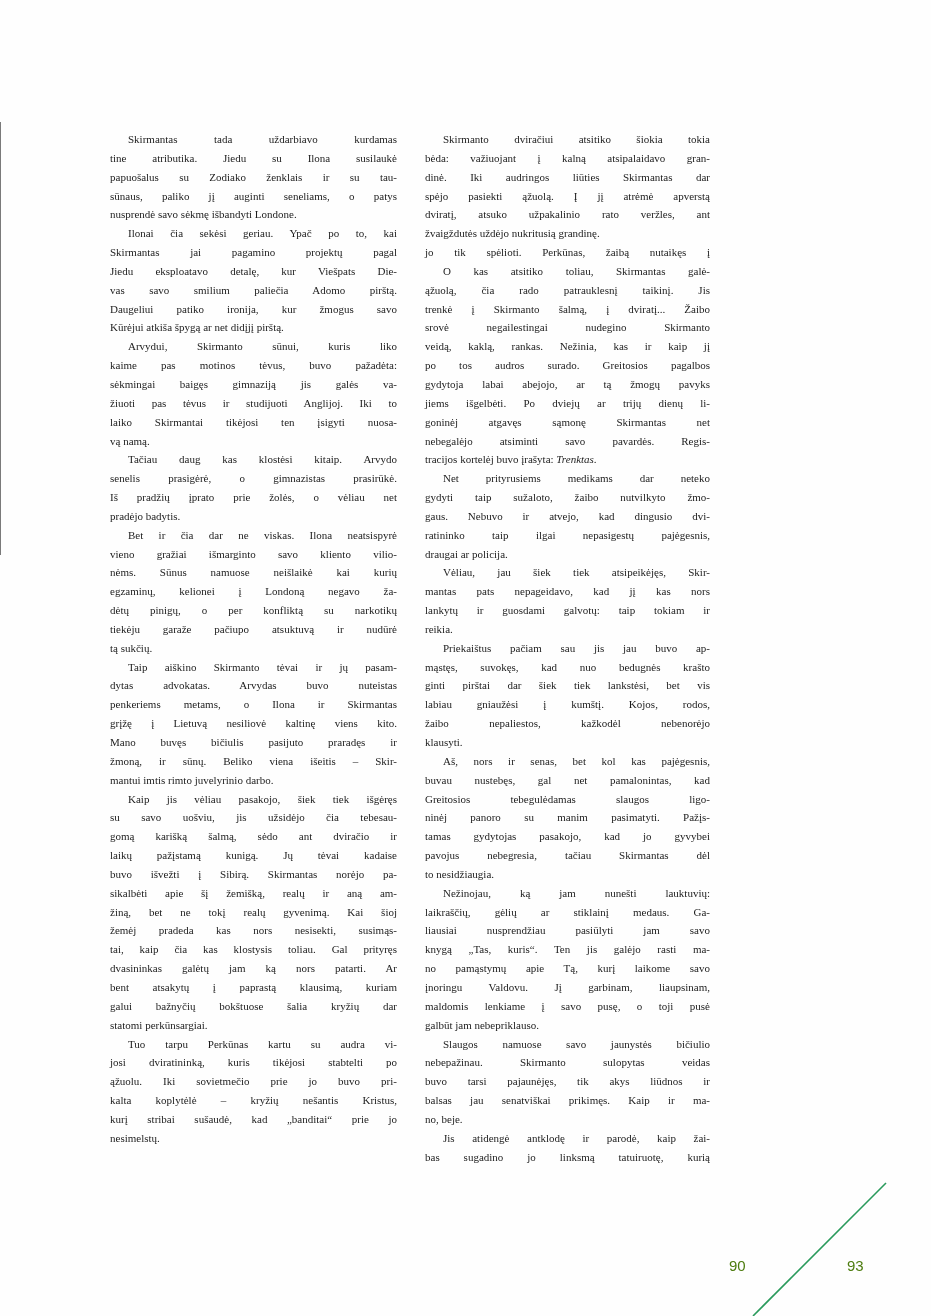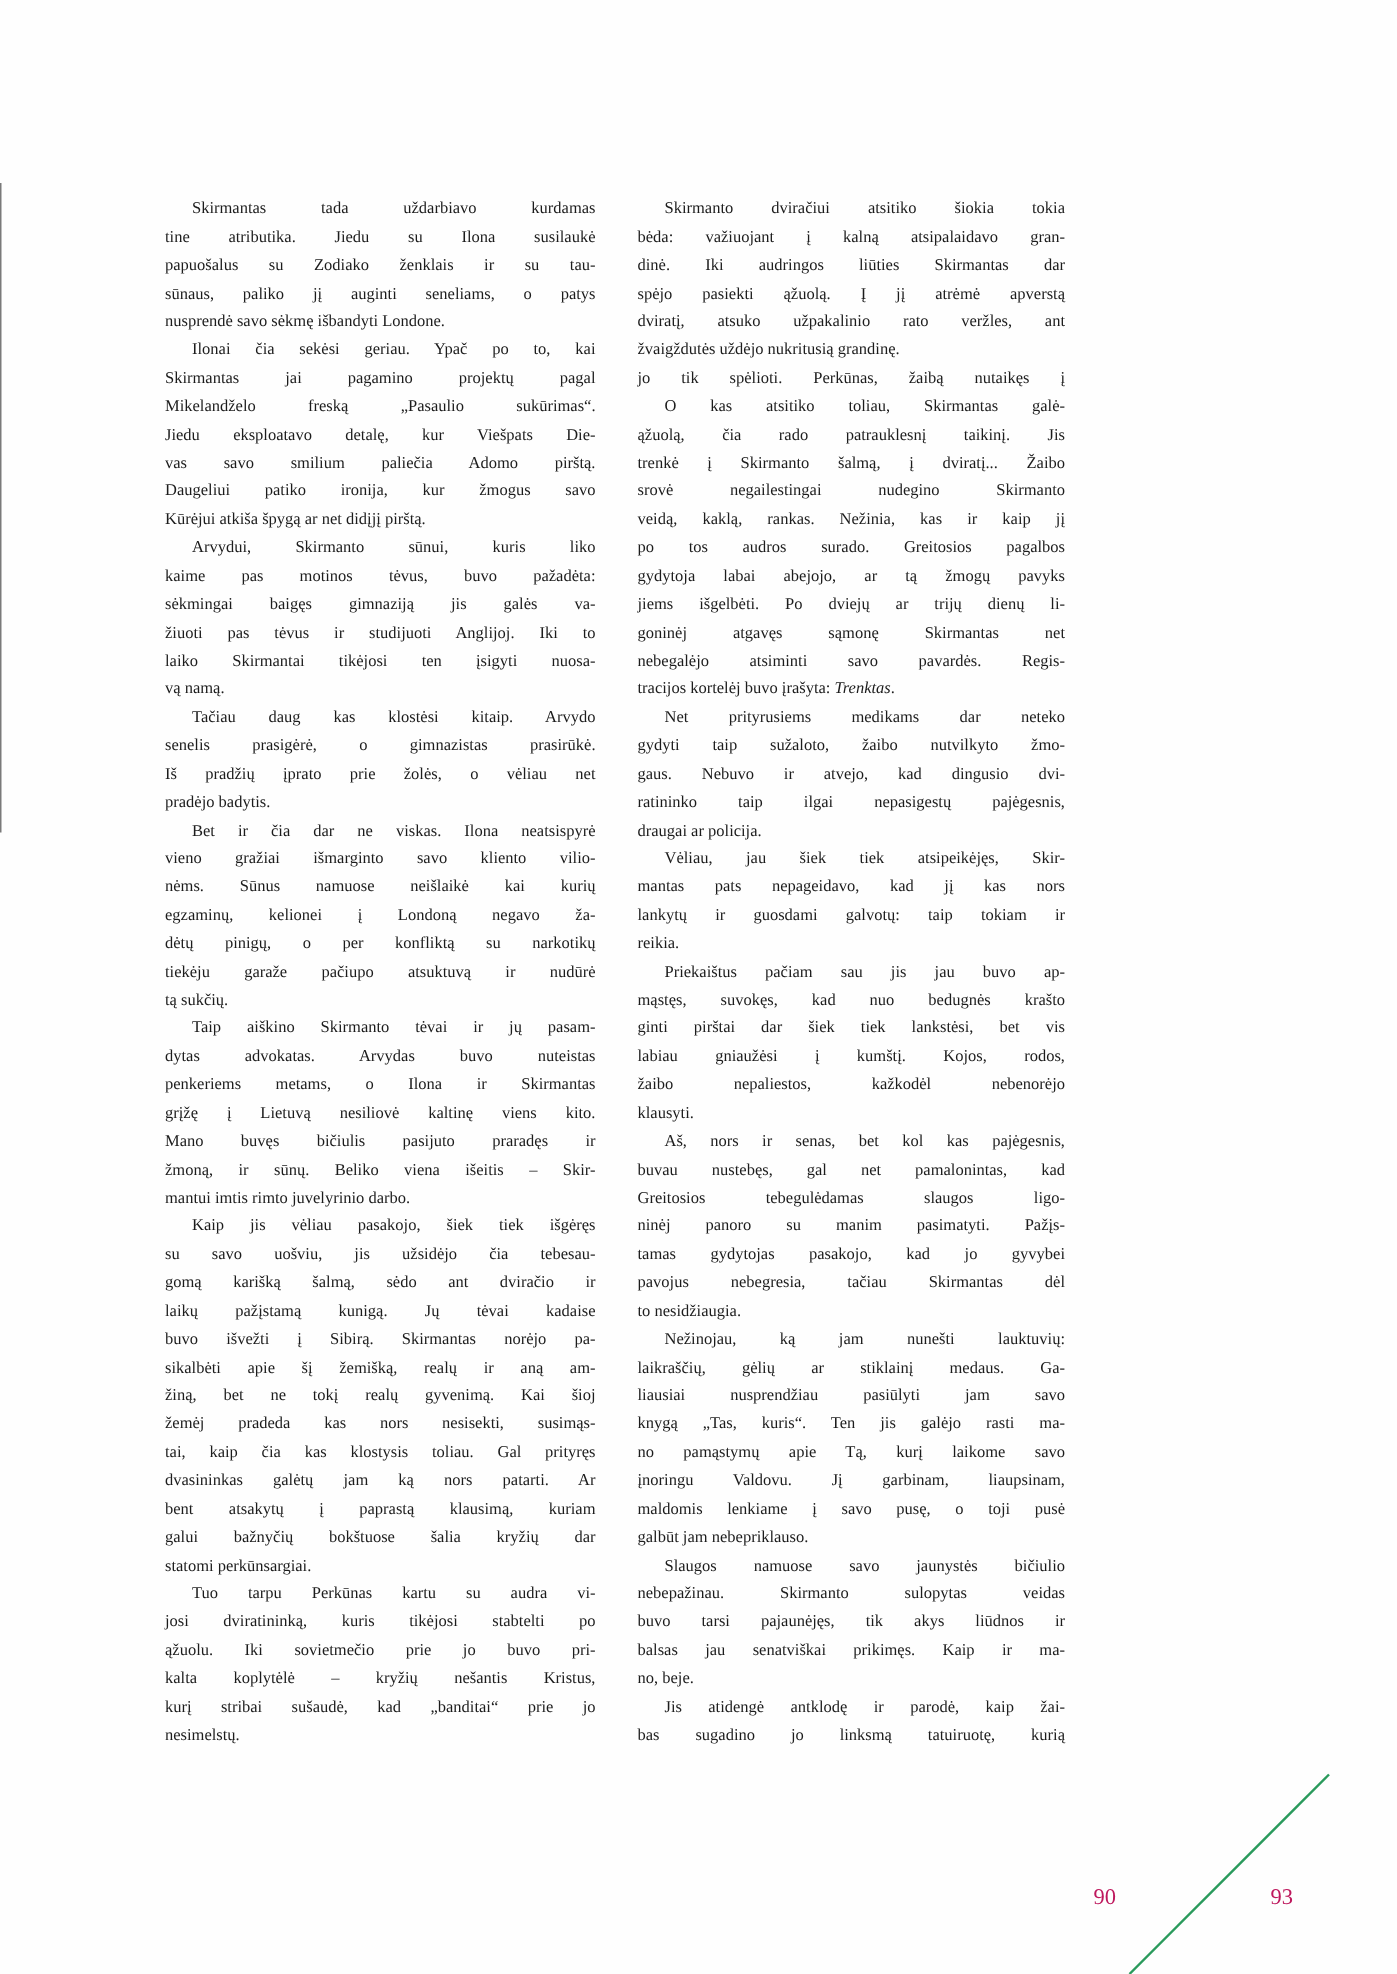--- a/index.html
+++ b/index.html
@@ -22,22 +22,22 @@
   .col-right { left: 425px; width: 285px; }
   .line {
     display: block; height: 18.85px; white-space: nowrap;
     text-align: justify; text-align-last: justify;
   }
   .line.last { text-align-last: left; }
   .line.indent { padding-left: 18px; }
   .line em { font-style: italic; }
   .pnum {
     position: absolute; top: 1257px;
-    font-family: Liberation Serif, serif; font-size: 15px;
-    color: #be185d;
+    font-family: Liberation Sans, sans-serif; font-size: 15px;
+    color: #4d7c0f;
   }
   .pnum-left { left: 729px; }
   .pnum-right { left: 847px; }
   svg.corner { position: absolute; left: 0; top: 0; }
 </style>
 </head>
 <body>
 
 <div class="edge-line"></div>
 
@@ -45,21 +45,20 @@
     <div>
       <span class="line indent">Skirmantas tada uždarbiavo kurdamas</span>
       <span class="line">tine atributika. Jiedu su Ilona susilaukė</span>
       <span class="line">papuošalus su Zodiako ženklais ir su tau-</span>
       <span class="line">sūnaus, paliko jį auginti seneliams, o patys</span>
       <span class="line last">nusprendė savo sėkmę išbandyti Londone.</span>
     </div>
     <div>
       <span class="line indent">Ilonai čia sekėsi geriau. Ypač po to, kai</span>
       <span class="line">Skirmantas jai pagamino projektų pagal</span>
-      <span class="line">Mikelandželo freską „Pasaulio sukūrimas“.</span>
       <span class="line">Jiedu eksploatavo detalę, kur Viešpats Die-</span>
       <span class="line">vas savo smilium paliečia Adomo pirštą.</span>
       <span class="line">Daugeliui patiko ironija, kur žmogus savo</span>
       <span class="line last">Kūrėjui atkiša špygą ar net didįjį pirštą.</span>
     </div>
     <div>
       <span class="line indent">Arvydui, Skirmanto sūnui, kuris liko</span>
       <span class="line">kaime pas motinos tėvus, buvo pažadėta:</span>
       <span class="line">sėkmingai baigęs gimnaziją jis galės va-</span>
       <span class="line">žiuoti pas tėvus ir studijuoti Anglijoj. Iki to</span>

